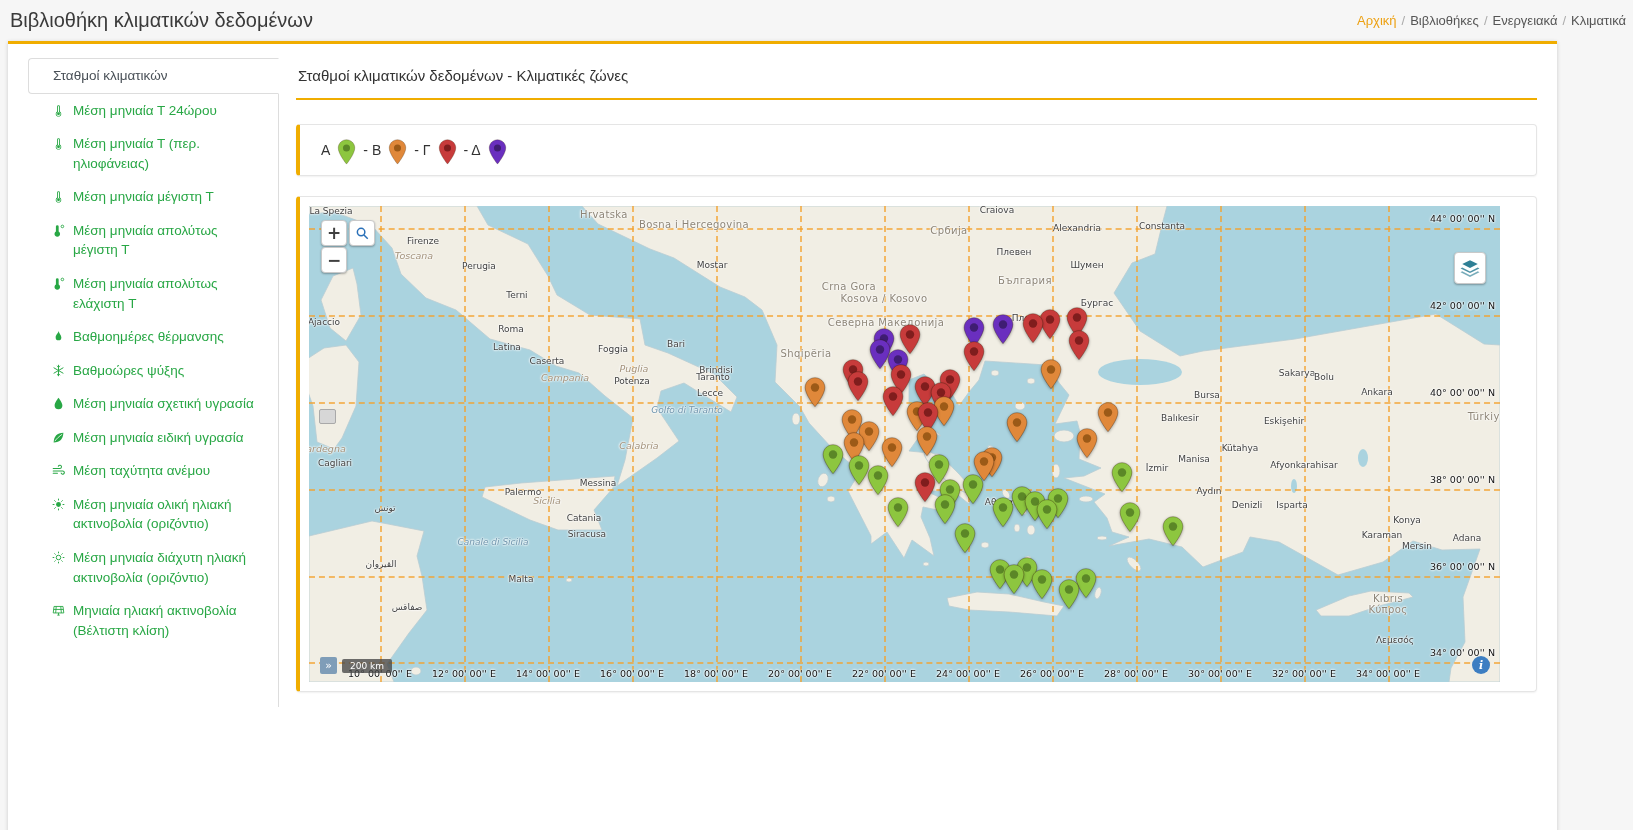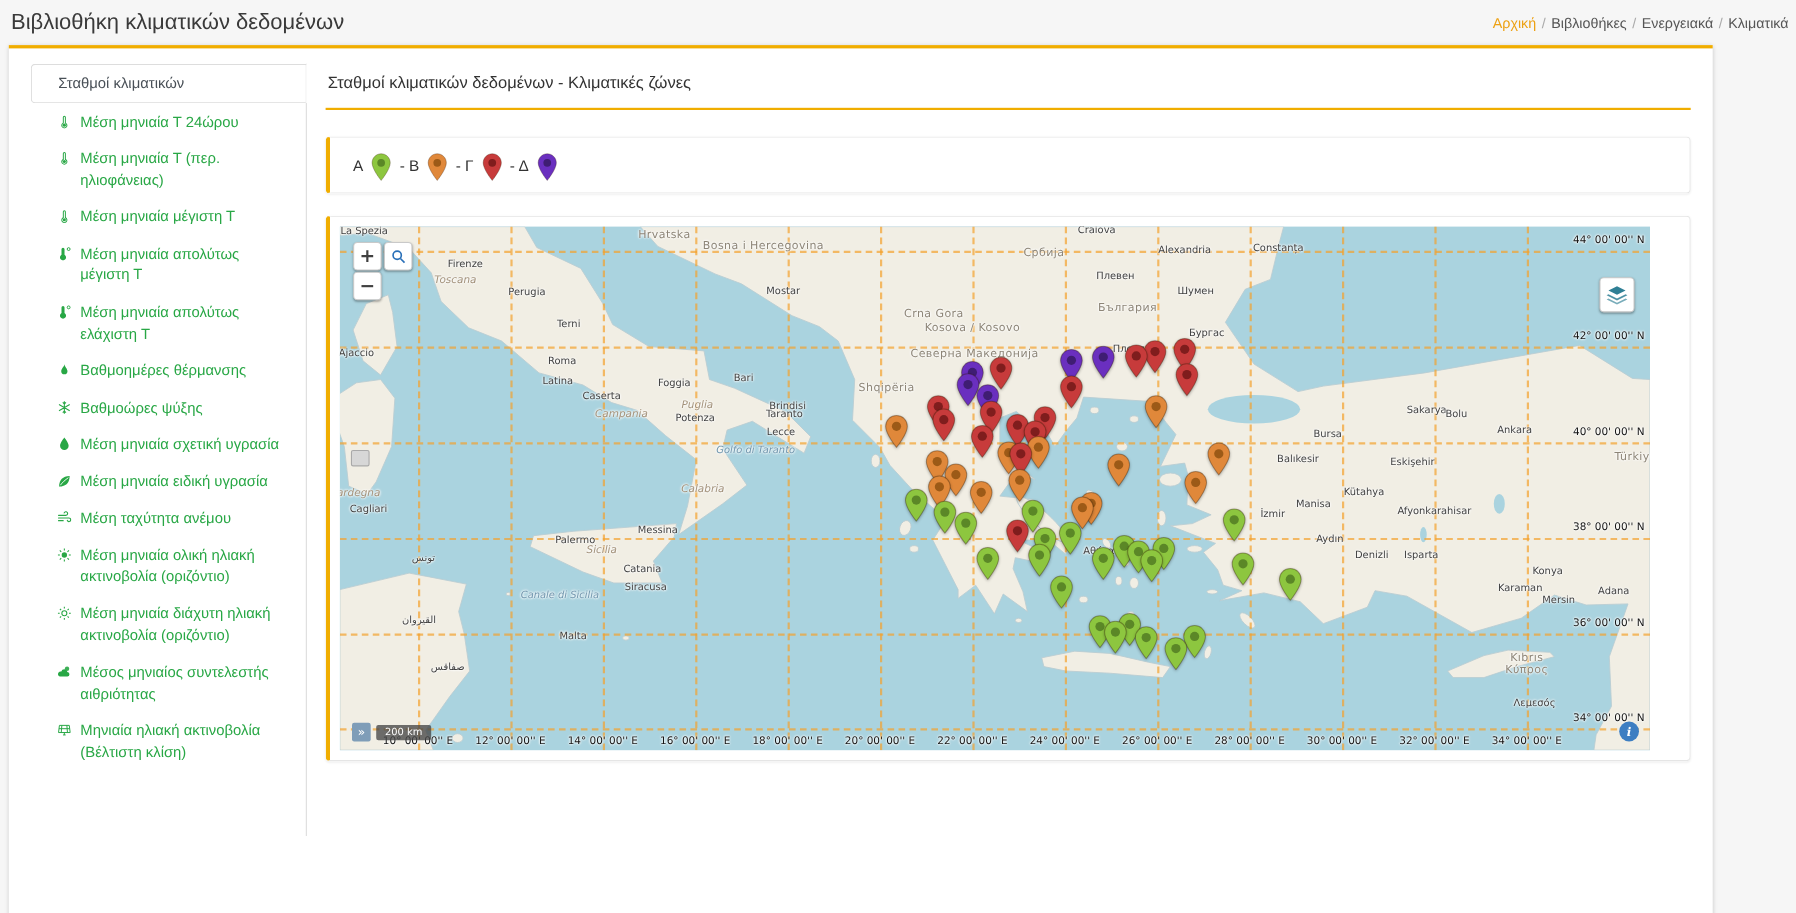--- a/index.html
+++ b/index.html
@@ -190,29 +190,20 @@
           <span>Μέση μηνιαία ολική ηλιακή ακτινοβολία (οριζόντιο)</span>
         </div>
         <div class="side-item">
           <span class="side-icon">
             <svg viewBox="0 0 16 16" fill="none" stroke="currentColor" stroke-width="1.2">
               <circle cx="8" cy="8" r="2.8"></circle>
               <path d="M8 .8v2M8 13.2v2M.8 8h2M13.2 8h2M3 3l1.4 1.4M11.6 11.6L13 13M13 3l-1.4 1.4M4.4 11.6L3 13" stroke-dasharray="2 1"></path>
             </svg>
           </span>
           <span>Μέση μηνιαία διάχυτη ηλιακή ακτινοβολία (οριζόντιο)</span>
-        </div>
-        <div class="side-item">
-          <span class="side-icon">
-            <svg viewBox="0 0 16 16" fill="currentColor">
-              <circle cx="11" cy="4.8" r="2.5" opacity=".9"></circle>
-              <path d="M3 13.5h8a2.5 2.5 0 0 0 .4-5A3.5 3.5 0 0 0 4.6 8 2.8 2.8 0 0 0 3 13.5z"></path>
-            </svg>
-          </span>
-          <span>Μέσος μηνιαίος συντελεστής αιθριότητας</span>
         </div>
         <div class="side-item">
           <span class="side-icon">
             <svg viewBox="0 0 16 16" fill="none" stroke="currentColor" stroke-width="1.1">
               <path d="M2.5 3h11l1 8h-13z"></path>
               <path d="M5.2 3l-.7 8M10.8 3l.7 8M2 6.7h12M6.5 13.7h3M8 11v2.7"></path>
             </svg>
           </span>
           <span>Μηνιαία ηλιακή ακτινοβολία (Βέλτιστη κλίση)</span>
         </div>
@@ -417,21 +408,21 @@
             <span class="mlabel city" style="left: 952px; top: 259px; margin-left: 43px;">Afyonkarahisar</span>
             <span class="mlabel city" style="left: 1098px; top: 314px;">Konya</span>
             <span class="mlabel city" style="left: 1073px; top: 329px;">Karaman</span>
             <span class="mlabel city" style="left: 1108px; top: 340px;">Mersin</span>
             <span class="mlabel city" style="left: 1158px; top: 332px;">Adana</span>
             <span class="mlabel city" style="left: 1086px; top: 434px;">Λεμεσός</span>
             <span class="mlabel city" style="left: 76px; top: 302px;">تونس</span>
             <span class="mlabel city" style="left: 98px; top: 401px;">صفاقس</span>
             <span class="mlabel city" style="left: 72px; top: 358px;">القيروان</span>
             <span class="mlabel water" style="left: 378px; top: 204px;">Golfo di Taranto</span>
-            <span class="mlabel water" style="left: 200px; top: 336px;">Canale di Sicilia</span>
+            <span class="mlabel water" style="left: 184px; top: 336px;">Canale di Sicilia</span>
             <span class="mlabel region" style="left: 325px; top: 162px;">Puglia</span>
             <span class="mlabel region" style="left: 238px; top: 294px;">Sicilia</span>
             <span class="mlabel region" style="left: 14px; top: 242px;">Sardegna</span>
             <span class="mlabel region" style="left: 256px; top: 171px;">Campania</span>
             <span class="mlabel region" style="left: 330px; top: 239px;">Calabria</span>
             <span class="mlabel region" style="left: 105px; top: 49px;">Toscana</span>
             <span class="pin" style="left: 768px; top: 133px; z-index: 18;"><svg width="23" height="31" viewBox="0 0 24 34">
                 <path d="M12 1C6 1 1.2 5.8 1.2 11.8c0 7.9 10.8 21 10.8 21s10.8-13.1 10.8-21C22.8 5.8 18 1 12 1z" fill="#c73b3b" stroke="rgba(50,25,0,.35)" stroke-width="1"></path>
                 <circle cx="12" cy="11.8" r="4.6" fill="#7f1d1d"></circle>
               </svg></span>

